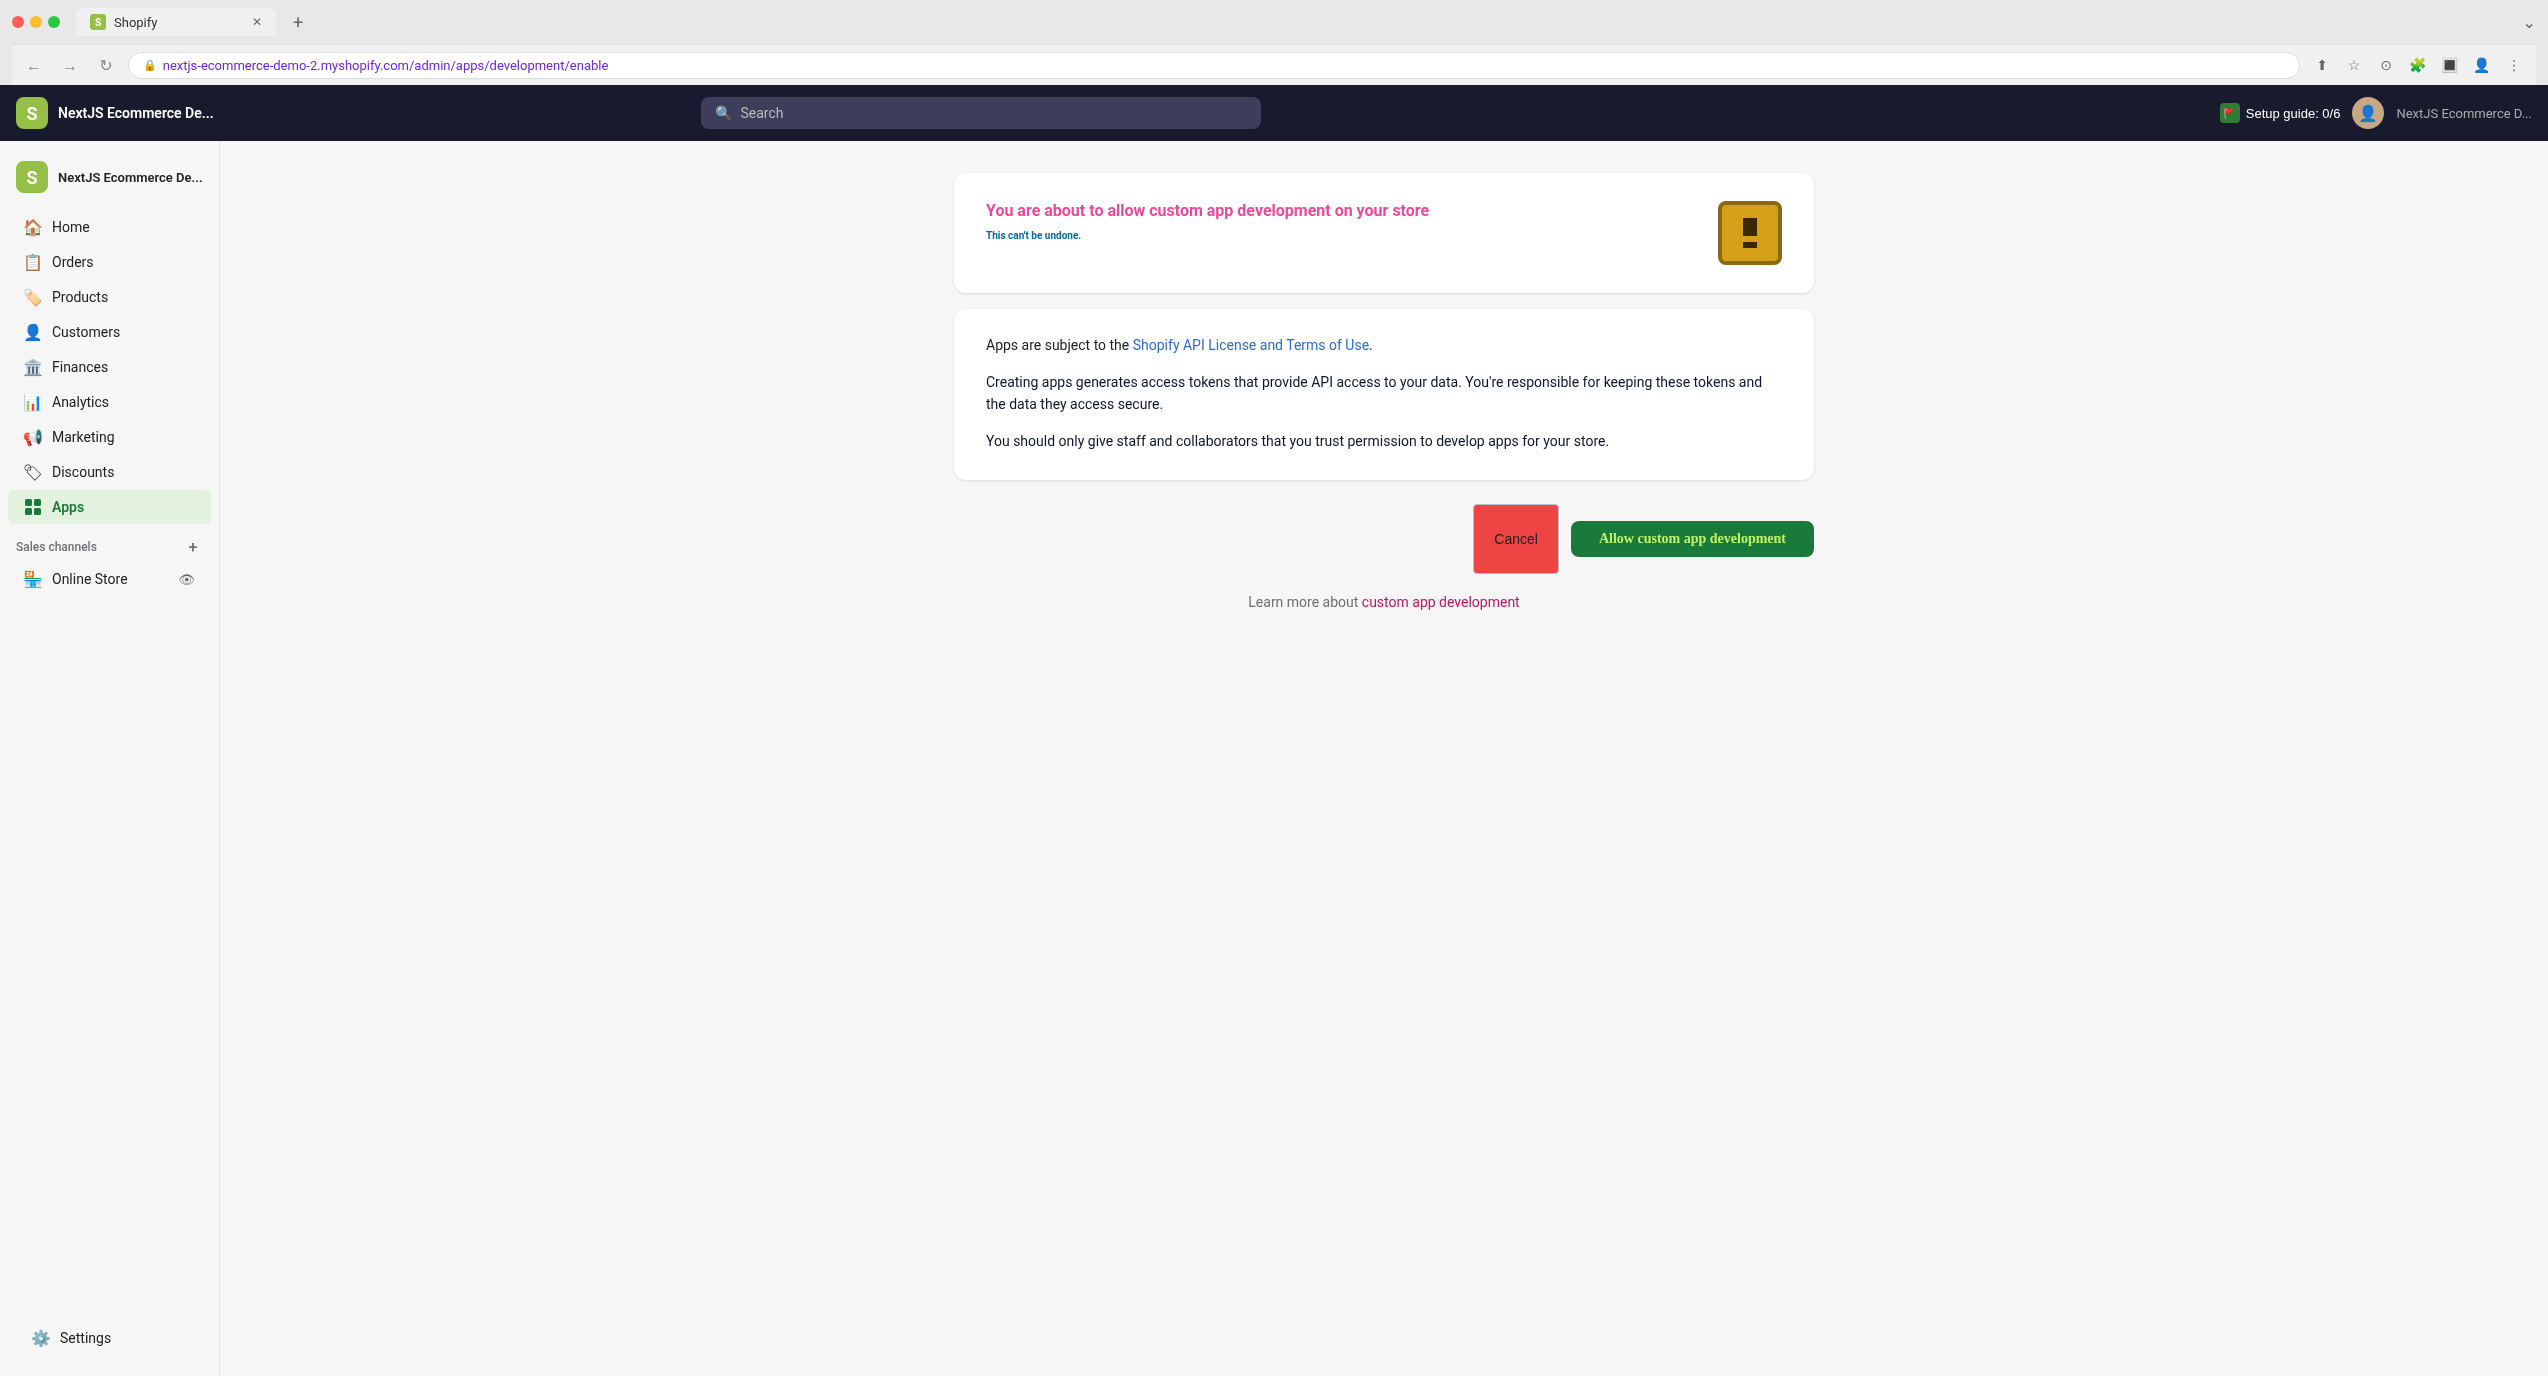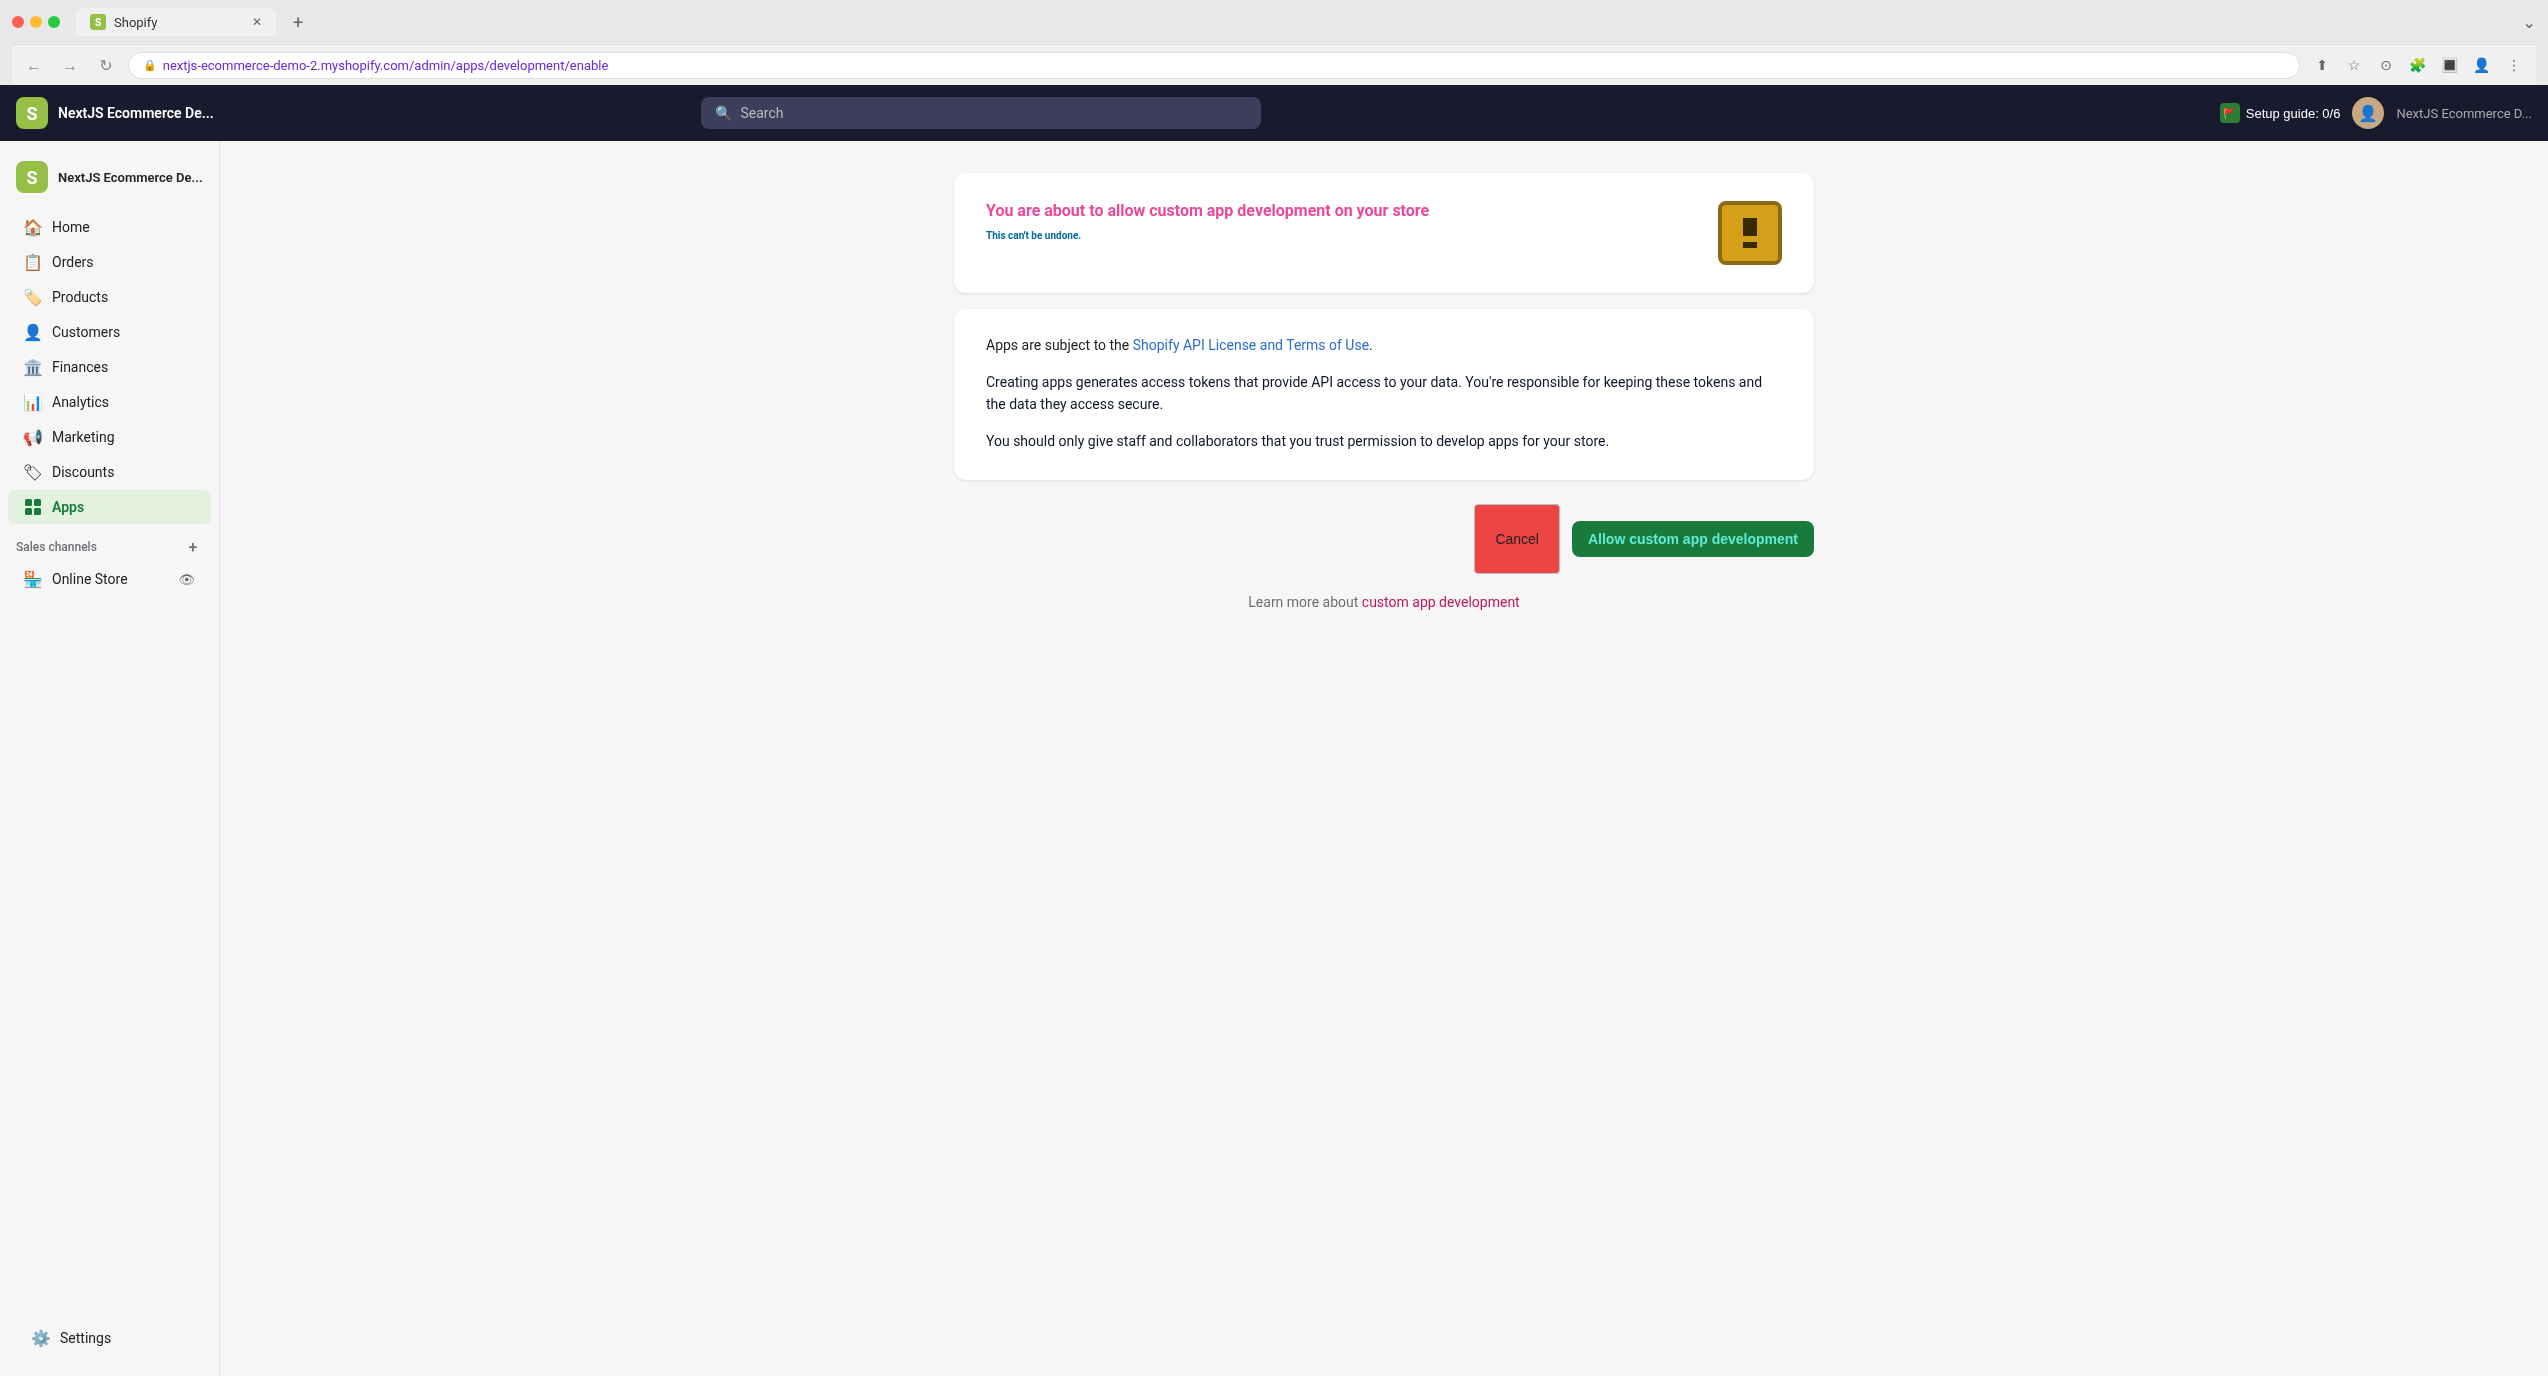--- a/index.html
+++ b/index.html
@@ -378,25 +378,26 @@
       padding: 26px 20px;
       font-size: 14px;
       font-weight: 500;
       color: #202223;
       cursor: pointer;
     }
     .btn-allow {
       background: #1a7a3b;
       border: none;
       border-radius: 8px;
-      padding: 10px 16px;
+      padding: 10px 28px;
       font-size: 14px;
       font-weight: 600;
-      color: #5eead4;
-      cursor: pointer;
+      color: #bef264;
+      cursor: pointer;
+      font-family: Liberation Serif, serif;
     }
 
     
     .learn-more {
       text-align: center;
       font-size: 14px;
       color: #6d7175;
     }
     .learn-more-link {
       color: #be185d;

